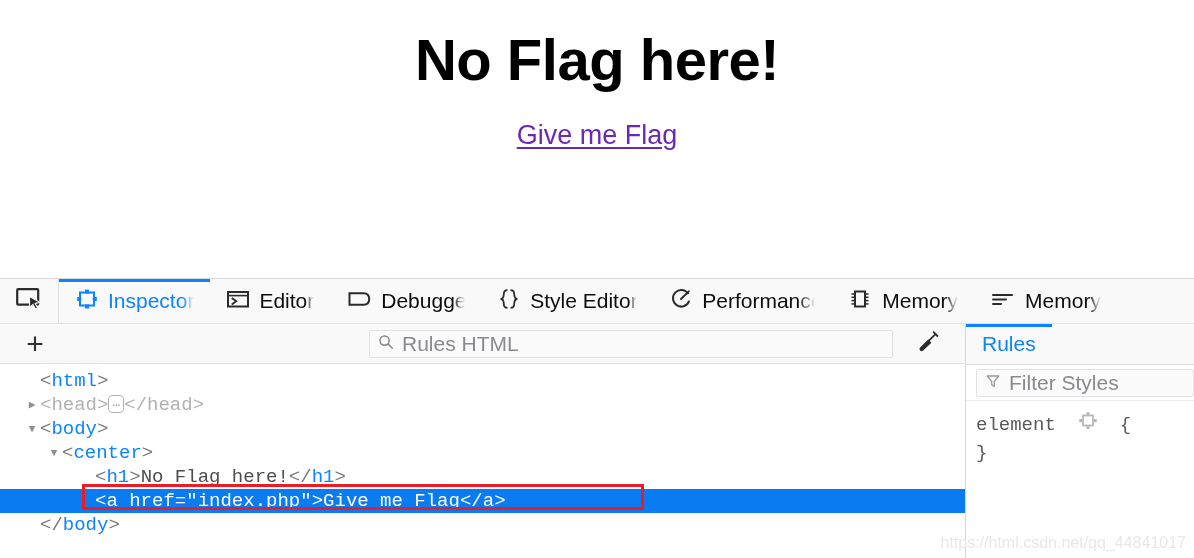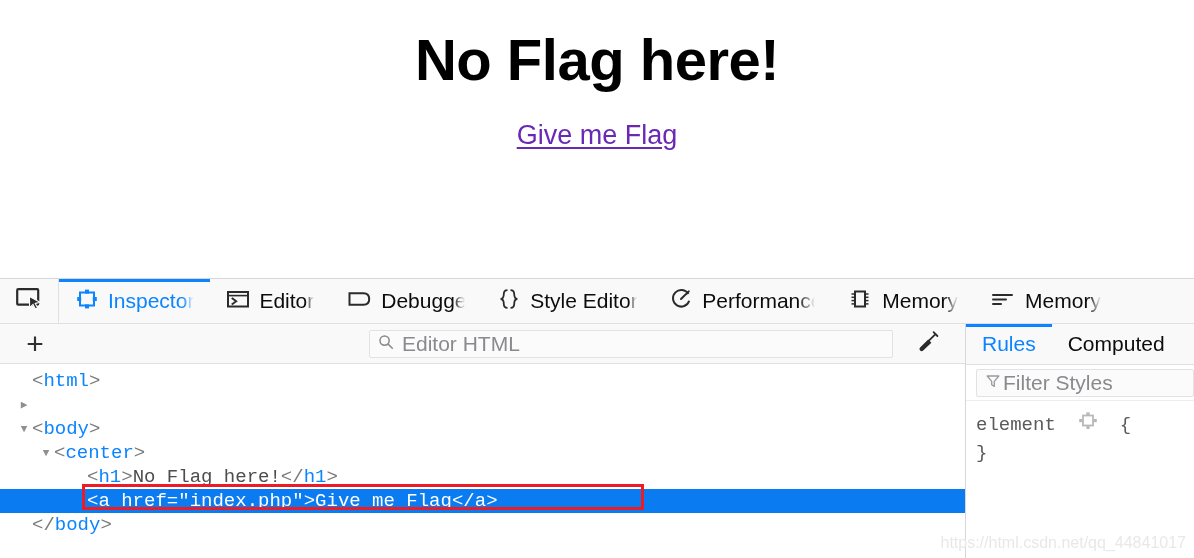--- a/index.html
+++ b/index.html
@@ -216,21 +216,21 @@
     line-height: 24px;
     color: #6a6a6d;
     overflow: hidden;
     position: relative;
   }
   .dom-row {
     height: 24px;
     display: flex;
     align-items: center;
     white-space: nowrap;
-    padding-left: 16px;
+    padding-left: 24px;
     box-sizing: border-box;
     cursor: default;
     position: relative;
   }
   .dom-row.selected {
     background: #0a7bf0;
   }
   .twisty {
     width: 16px;
     flex: none;
@@ -333,21 +333,21 @@
     border-radius: 2px;
     display: flex;
     align-items: center;
     padding: 0 8px;
     box-sizing: border-box;
     cursor: text;
   }
   #filter-placeholder {
     font-size: 21px;
     color: #8a8a8e;
-    margin-left: 2px;
+    margin-left: 8px;
     white-space: nowrap;
     line-height: 1;
   }
   #rules-content {
     flex: 1;
     font-family: "Liberation Mono", monospace;
     font-size: 19px;
     line-height: 28px;
     color: #5a5a5d;
     padding: 10px 0 0 10px;
@@ -492,21 +492,21 @@
           <span>+</span>
         </div>
         <div id="search-spacer"></div>
         <div id="search-box">
           <span>
             <svg width="16" height="16" viewBox="0 0 16 16">
               <circle cx="6.6" cy="6.6" r="4.6" fill="none" stroke="#8a8a8e" stroke-width="1.5"></circle>
               <line x1="10.1" y1="10.1" x2="14.3" y2="14.3" stroke="#8a8a8e" stroke-width="1.5" stroke-linecap="round"></line>
             </svg>
           </span>
-          <span id="search-placeholder">Editor HTML</span>
+          <span id="search-placeholder">Rules HTML</span>
         </div>
         <div id="eyedropper-btn">
           <span>
             <svg width="26" height="26" viewBox="0 0 26 26">
               <path d="M17.6 3.2 L21.4 7 M19.5 5.1 L12.4 12.2" stroke="#2b2b2b" stroke-width="1.8" stroke-linecap="round" fill="none"></path>
               <path d="M12.2 10.6 L15.4 13.8 L7.2 21.4 Q5.6 22.9 4.1 21.4 Q2.6 19.9 4.1 18.4 Z" fill="#2b2b2b"></path>
             </svg>
           </span>
         </div>
       </div>
@@ -515,20 +515,21 @@
 
         <div class="dom-row">
           <span class="indent" style="width:0px"></span>
           <span class="twisty"></span>
           <span class="code"><span class="tagpunct">&lt;</span><span class="tagname">html</span><span class="tagpunct">&gt;</span></span>
         </div>
 
         <div class="dom-row">
           <span class="indent" style="width:0px"></span>
           <span class="twisty">▶</span>
+          <span class="code collapsed-tag">&lt;head&gt;<span class="ellipsis-box">…</span>&lt;/head&gt;</span>
         </div>
 
         <div class="dom-row">
           <span class="indent" style="width:0px"></span>
           <span class="twisty">▼</span>
           <span class="code"><span class="tagpunct">&lt;</span><span class="tagname">body</span><span class="tagpunct">&gt;</span></span>
         </div>
 
         <div class="dom-row">
           <span class="indent" style="width:22px"></span>
@@ -557,23 +558,20 @@
 
         <div id="red-annotation"></div>
       </div>
     </div>
 
     <div id="rules-pane">
 
       <div id="rules-tabs">
         <div class="rules-tab active">
           <span>Rules</span>
-        </div>
-        <div class="rules-tab">
-          <span>Computed</span>
         </div>
       </div>
 
       <div id="filter-bar">
         <div id="filter-box">
           <span>
             <svg width="16" height="16" viewBox="0 0 16 16">
               <path d="M2.2 3 L13.8 3 L9.3 8.3 L9.3 13.4 L6.7 11.8 L6.7 8.3 Z" fill="none" stroke="#9a9a9e" stroke-width="1.3" stroke-linejoin="round"></path>
             </svg>
           </span>

